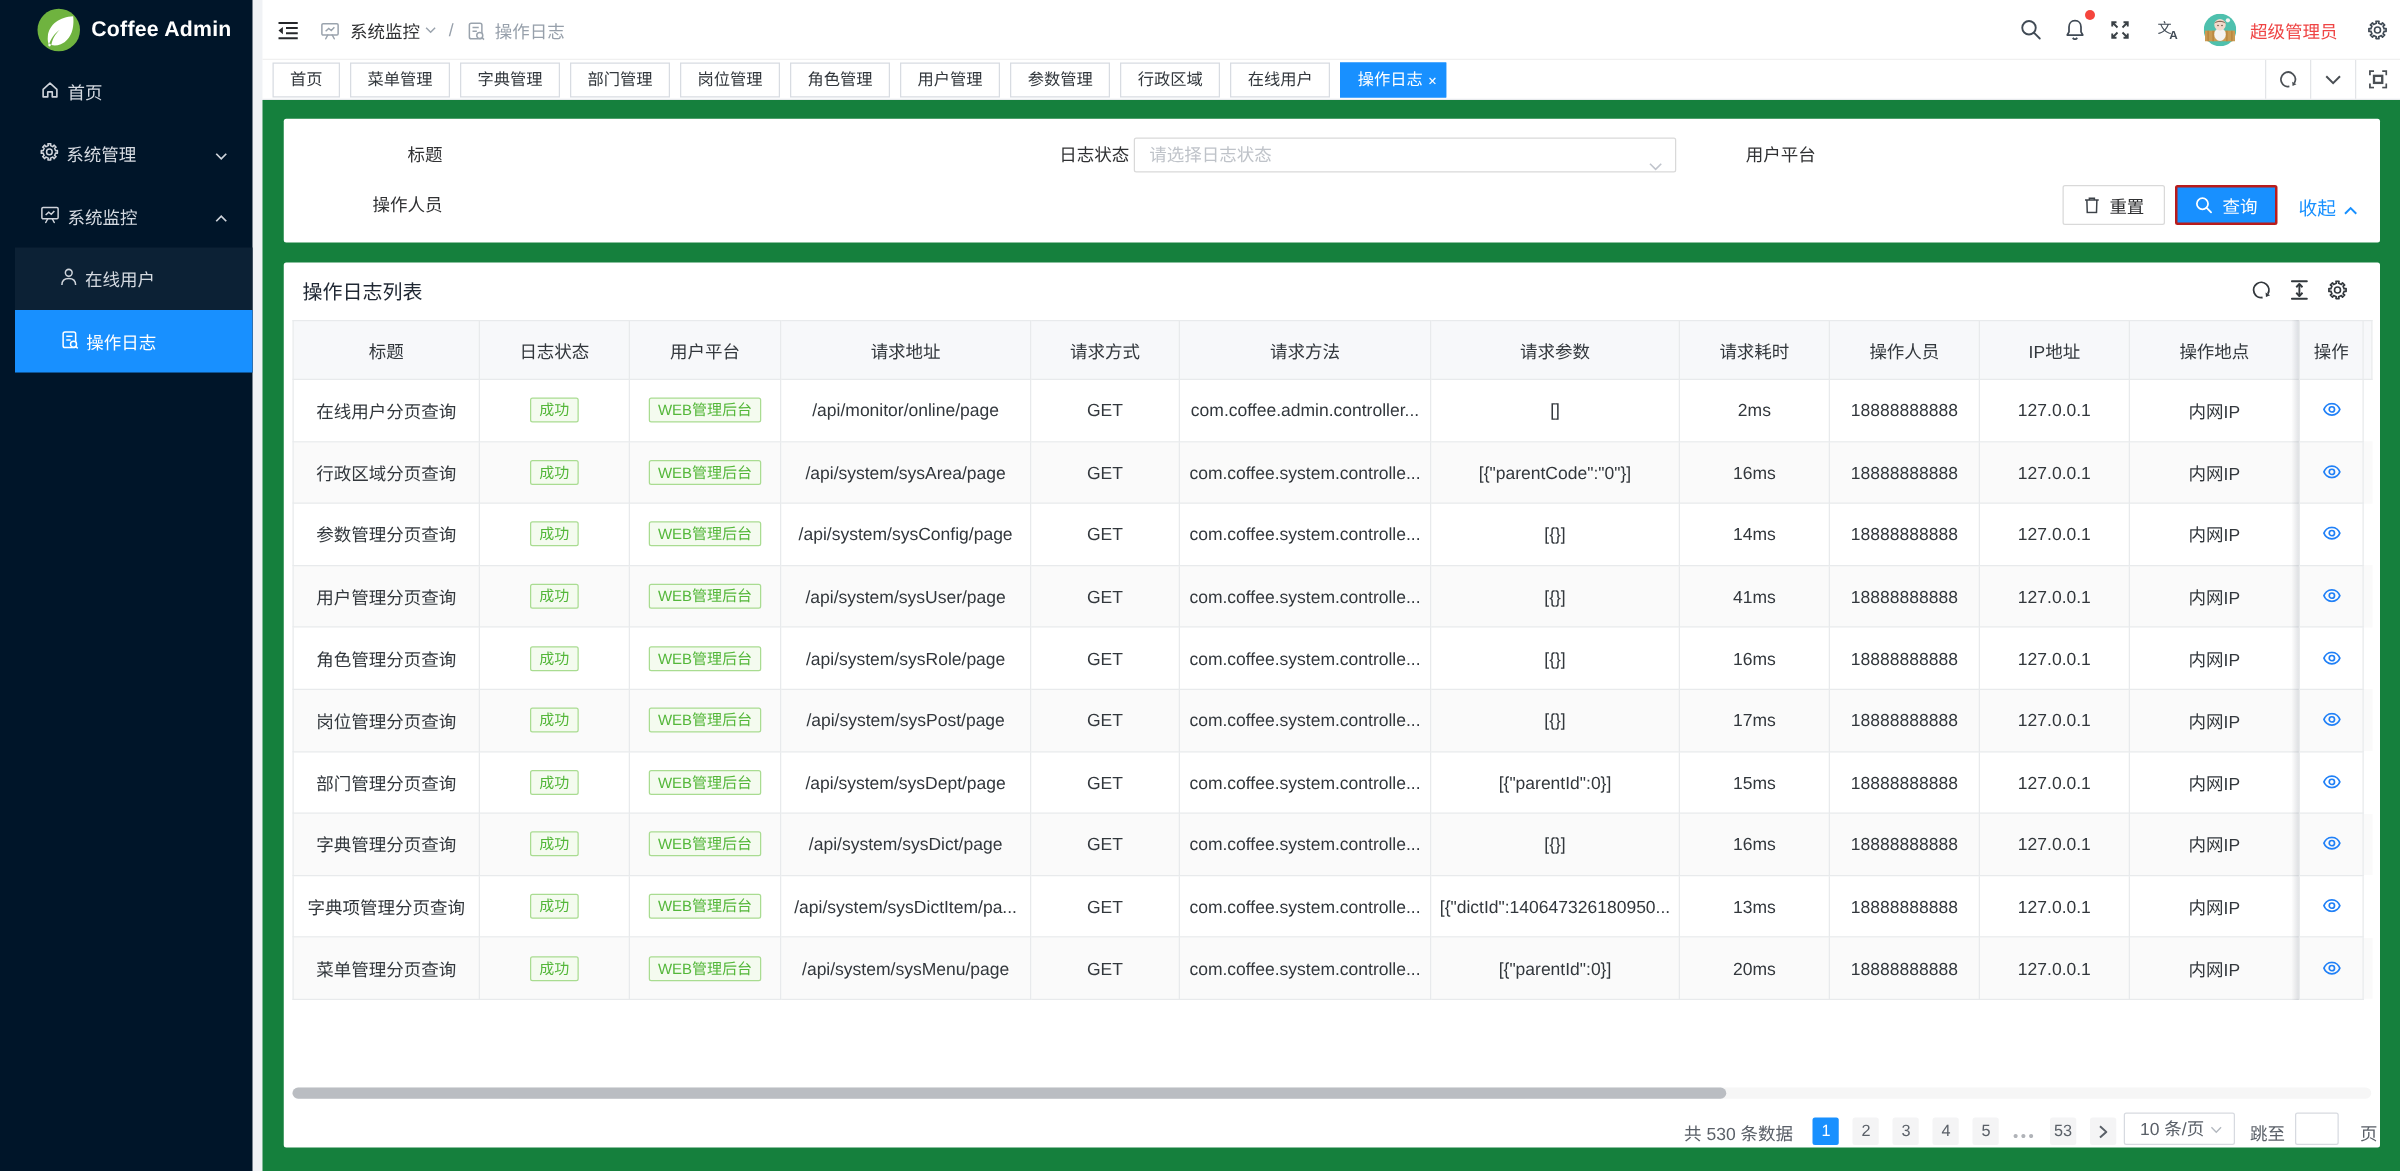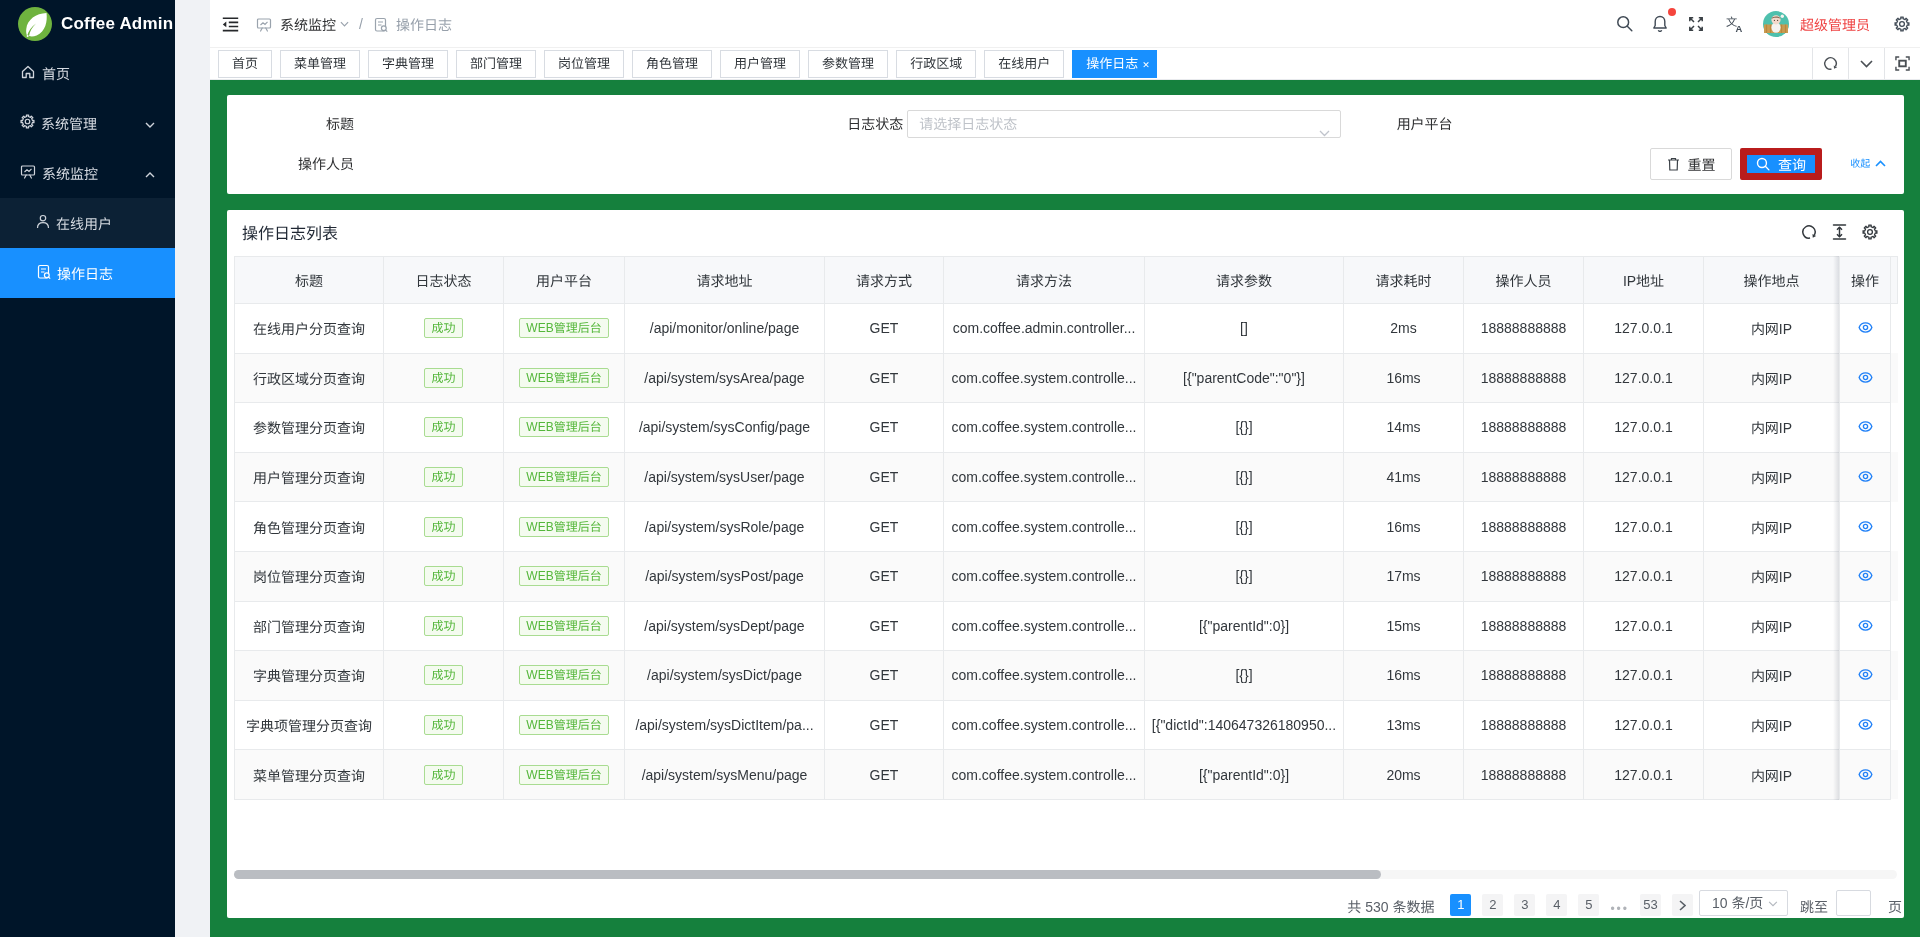--- a/index.html
+++ b/index.html
@@ -1,21 +1,21 @@
 <!DOCTYPE html>
 <html lang="zh-CN"><head>
 <meta charset="utf-8">
 <title>Coffee Admin</title>
 <style>
 * { margin:0; padding:0; box-sizing:border-box; }
 html,body { width:1920px; height:937px; overflow:hidden; font-family:"Liberation Sans",sans-serif; }
 body { position:relative; background:#f0f2f5; font-size:14px; color:#303133; }
 
 
-.sidebar { position:absolute; left:0; top:0; width:175px; height:937px; background:#001529; z-index:10; }
+.sidebar { position:absolute; left:0; top:0; width:202px; height:937px; background:#001529; z-index:10;padding-left:12px; }
 .logo { height:48px; display:flex; align-items:center; padding-left:18px; }
 .logo-badge { width:34px; height:34px; border-radius:50%; background:#6fb33f; display:flex; align-items:center; justify-content:center; }
 .logo-title { color:#fff; font-weight:bold; font-size:17px; margin-left:9px; letter-spacing:.2px; }
 .menu-item { height:50px; display:flex; align-items:center; padding:0 16px 0 20px; color:#d5dae1; font-size:14px; position:relative; }
 .menu-item .mi-txt { margin-left:6px; }
 .menu-item .arrow { position:absolute; right:20px; }
 .submenu { background:#0c2135; }
 .submenu .menu-item { padding-left:36px; }
 .menu-item.active { background:#1890ff; color:#fff; }
 
@@ -41,22 +41,22 @@
 .card1 { position:absolute; left:17px; right:16px; top:15px; height:99px; background:#fff; border-radius:2px; }
 .frow { position:absolute; left:15px; right:14px; display:flex; }
 .frow1 { top:15px; }
 .frow2 { top:55px; }
 .fcol { width:33.333%; display:flex; }
 .flabel { width:116px; text-align:right; padding-right:4px; line-height:28px; color:#303133; font-size:14px; flex:none; }
 .fctl { flex:1; height:28px; border:1px solid #d9d9d9; border-radius:2px; background:#fff; line-height:26px; padding:0 11px; color:#bfc3c9; font-size:14px; position:relative; }
 .fctl .sel-arrow { position:absolute; right:10px; top:8px; }
 .btn { height:32px; border-radius:2px; font-size:14px; display:inline-flex; align-items:center; justify-content:center; }
 .btn-reset { position:absolute; top:53px; right:172px; width:82px; background:#fff; border:1px solid #d9d9d9; color:#303133; }
-.btn-query { position:absolute; top:53px; right:82px; width:82px; background:#1890ff; border:7px solid #b91c1c; color:#fff; }
-.collapse-lnk { position:absolute; top:60px; right:18px; color:#1890ff; font-size:10px; }
+.btn-query { position:absolute; top:53px; right:82px; width:82px; background:#1890ff; border:2px solid #b91c1c; color:#fff; }
+.collapse-lnk { position:absolute; top:60px; right:18px; color:#1890ff; font-size:15px; }
 
 .card2 { position:absolute; left:17px; right:16px; top:130px; height:708px; background:#fff; border-radius:2px; }
 .card2-title { position:absolute; left:15px; top:10px; font-size:16px; color:#1f2733; }
 .card2-acts { position:absolute; right:26px; top:14px; display:flex; align-items:center; }
 .card2-acts .ic { margin-left:15px; }
 
 .tblwrap { position:absolute; left:7px; top:46px; width:1663px; }
 table.grid { border-collapse:collapse; table-layout:fixed; width:1663px; }
 .grid th, .grid td { border:1px solid #e8eaec; font-weight:normal; text-align:center; font-size:14px; color:#32373c; overflow:hidden; white-space:nowrap; }
 .grid th { height:47px; background:#f7f8fa; }

